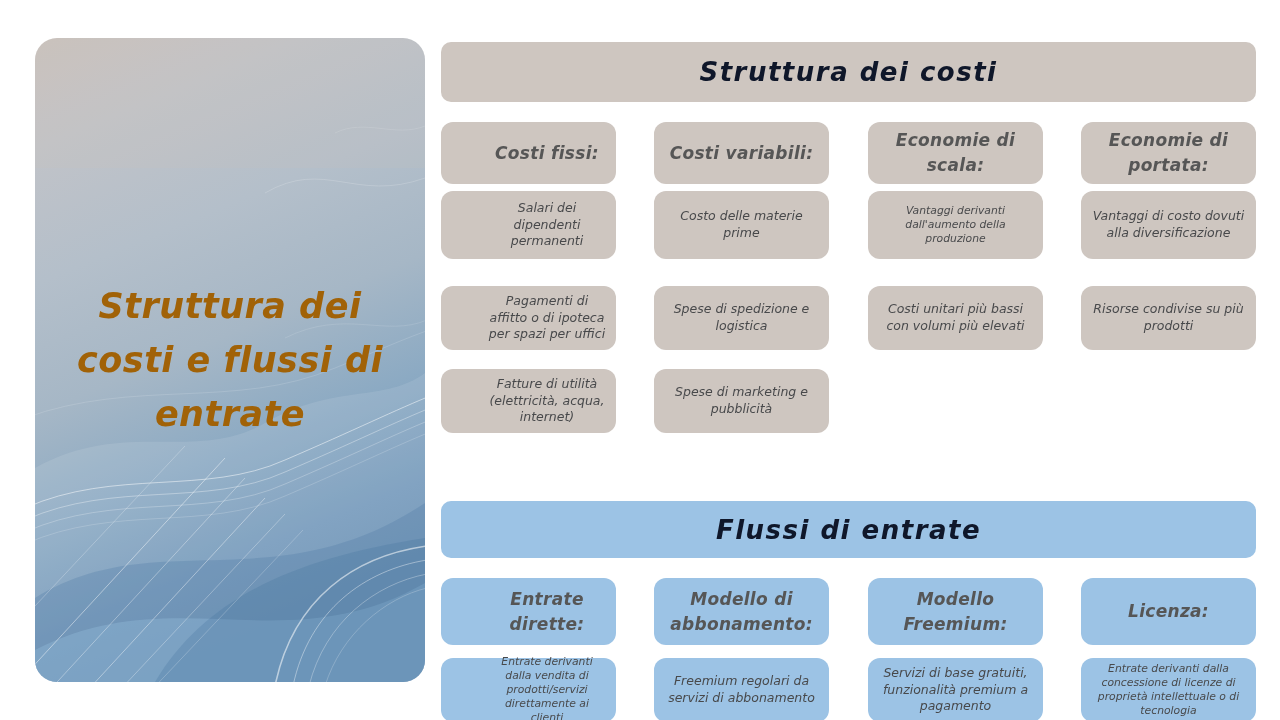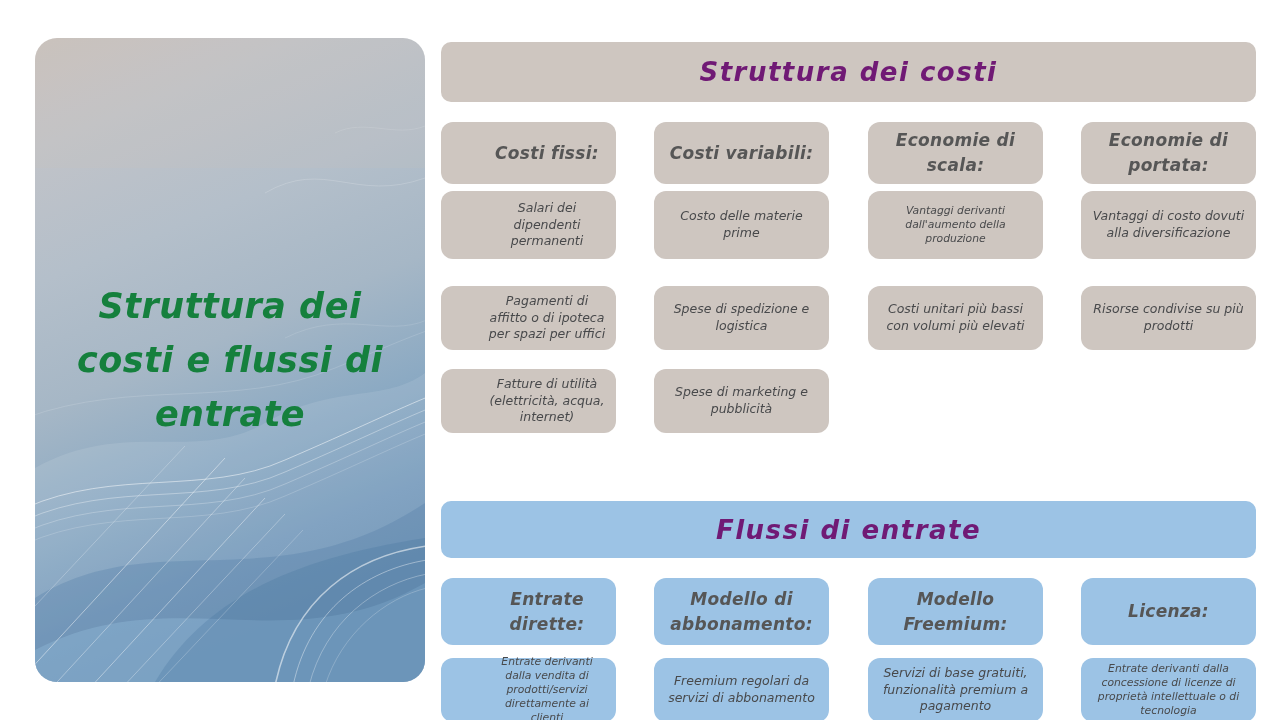--- a/index.html
+++ b/index.html
@@ -11,34 +11,34 @@
   .left-panel{
     position:absolute;left:35px;top:38px;width:390px;height:644px;
     border-radius:22px;overflow:hidden;
   }
   .left-panel svg{position:absolute;left:0;top:0;width:100%;height:100%;}
   .panel-title{
     position:absolute;left:0;top:0;width:100%;height:100%;
     display:flex;align-items:center;justify-content:center;text-align:center;
     padding:0 42px;box-sizing:border-box;
     font-size:35px;font-weight:bold;font-style:italic;letter-spacing:.5px;
-    color:#15803d;line-height:1.55;
+    color:#a16207;line-height:1.55;
   }
   
   .box{
     position:absolute;box-sizing:border-box;
     display:flex;align-items:center;justify-content:center;text-align:center;
     border-radius:12px;padding:5px 10px;
     color:#4f5154;font-style:italic;
   }
   .tan{background:#cec6c0;}
   .blue{background:#9cc3e5;margin-top:45px;}
   .section{
     left:441px;width:815px;border-radius:10px;
-    font-weight:bold;font-size:26px;letter-spacing:1.5px;color:#701a75;
+    font-weight:bold;font-size:26px;letter-spacing:1.5px;color:#0f172a;
   }
   #costs-header{top:42px;height:60px;}
   #rev-header{top:456px;height:57px;}
   .hdr{font-weight:bold;font-size:17px;letter-spacing:.3px;color:#565656;line-height:1.45;}
   .item{font-size:12.5px;line-height:1.35;color:#48494b;}
   .item.small{font-size:10.8px;line-height:1.3;}
   
   .c0{left:441px;width:175px;padding-left:47px;}
   .c1{left:654px;width:175px;text-align:center;}
   .c2{left:868px;width:175px;}

